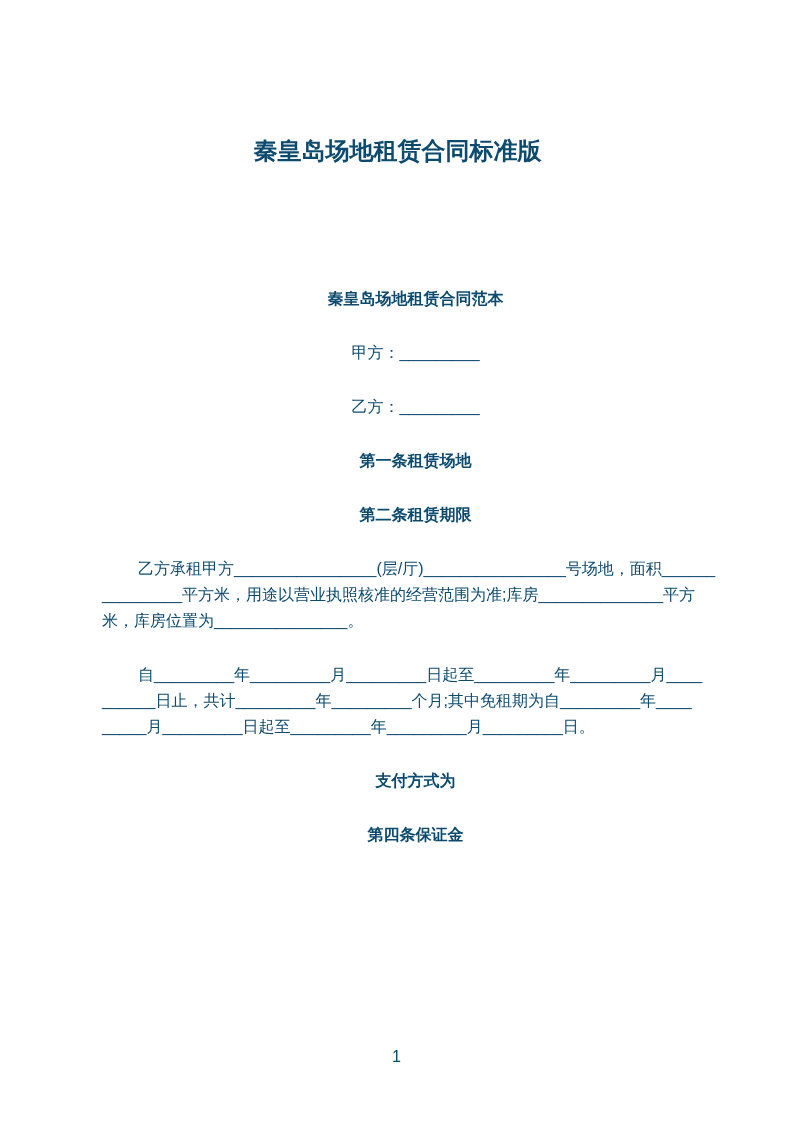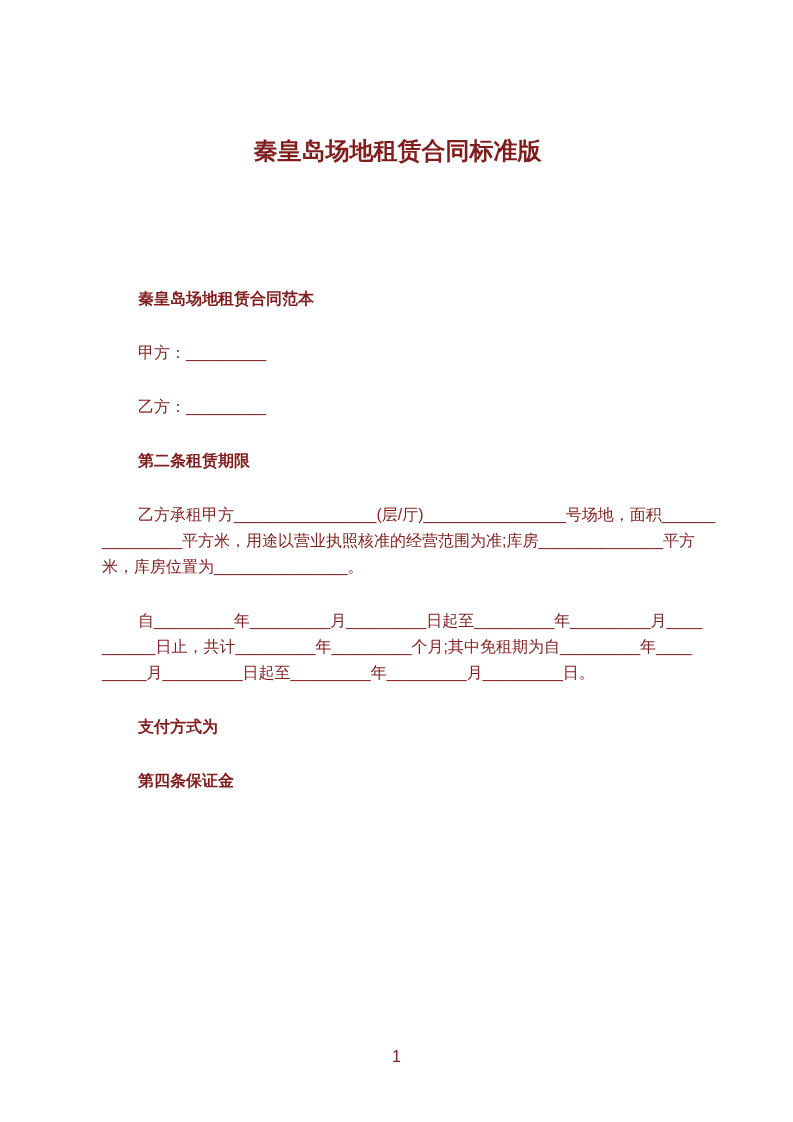--- a/index.html
+++ b/index.html
@@ -9,21 +9,21 @@
   }
   .page {
     position: relative;
     width: 793px;
     height: 1122px;
     background: #ffffff;
     box-sizing: border-box;
     padding: 0 100px 0 102px;
     font-family: "Liberation Sans", "DejaVu Sans", sans-serif;
     font-size: 16px;
-    color: #7f1d1d;
+    color: #0c4a6e;
     overflow: hidden;
   }
   .doc-title {
     font-size: 24px;
     font-weight: bold;
     text-align: center;
     line-height: 34px;
     margin: 134px 0 118px 0;
     white-space: nowrap;
   }
@@ -32,20 +32,21 @@
   }
   .line {
     line-height: 26px;
     white-space: nowrap;
   }
   .bold {
     font-weight: bold;
   }
   .indent {
     text-indent: 36px;
+    text-align: center;
   }
   .page-number {
     position: absolute;
     top: 1044px;
     left: 0;
     width: 100%;
     text-align: center;
     line-height: 26px;
     font-size: 16px;
   }
@@ -56,20 +57,21 @@
 <div class="page">
 
   <div class="doc-title">秦皇岛场地租赁合同标准版</div>
 
   <div class="block line bold indent">秦皇岛场地租赁合同范本</div>
 
   <div class="block line indent">甲方：_________</div>
 
   <div class="block line indent">乙方：_________</div>
 
+  <div class="block line bold indent">第一条租赁场地</div>
 
   <div class="block line bold indent">第二条租赁期限</div>
 
   <div class="block">
     <div class="line indent">乙方承租甲方________________(层/厅)________________号场地，面积______</div>
     <div class="line">_________平方米，用途以营业执照核准的经营范围为准;库房______________平方</div>
     <div class="line">米，库房位置为_______________。</div>
   </div>
 
   <div class="block">

